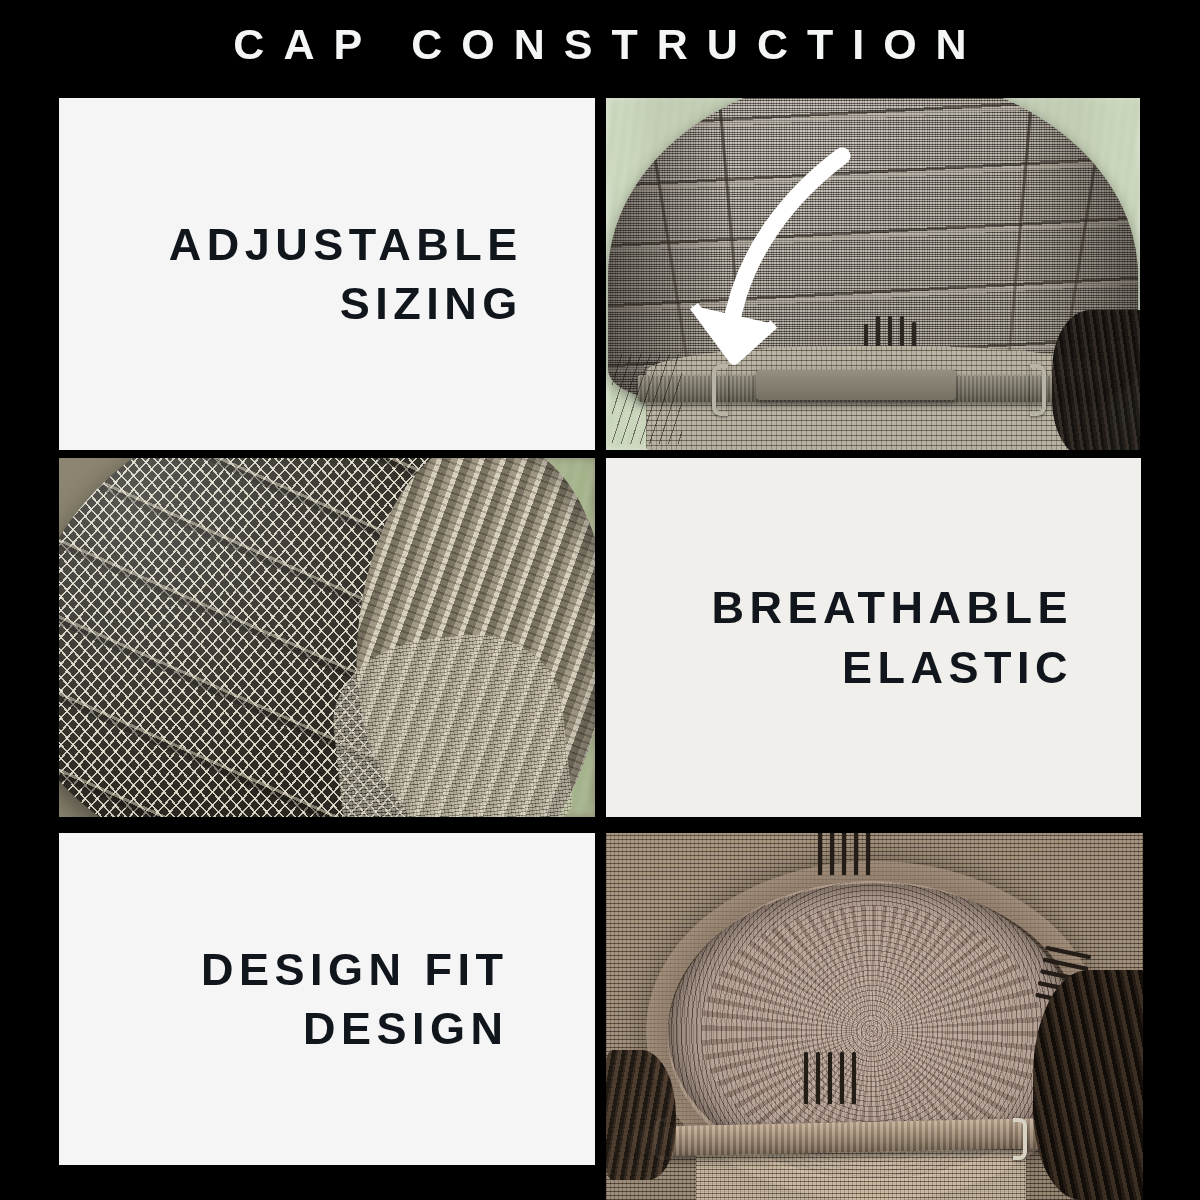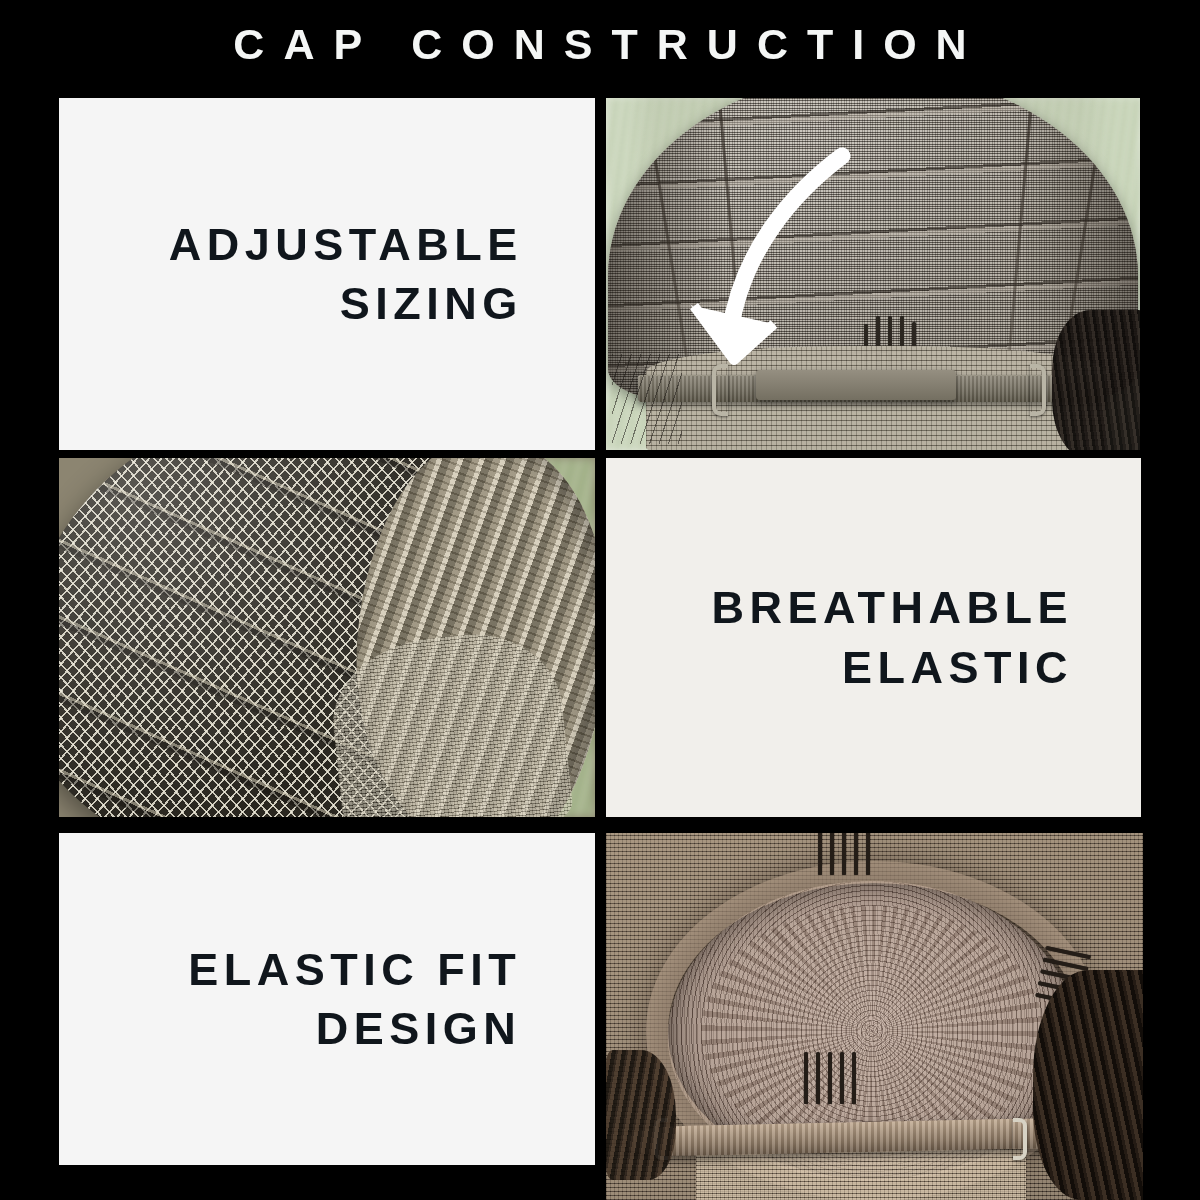--- a/index.html
+++ b/index.html
@@ -418,21 +418,21 @@
 
   <div class="panel text-panel" id="p-breathable">
     <div class="label">
       <span>BREATHABLE</span><br>
       <span>ELASTIC</span>
     </div>
   </div>
 
   <div class="panel text-panel" id="p-elastic">
     <div class="label">
-      <span>ELASTIC FIT</span><br>
+      <span>DESIGN FIT</span><br>
       <span>DESIGN</span>
     </div>
   </div>
 
   <div class="panel" id="p-capinside">
     <div class="inside-bg"></div>
     <div class="inside-outer-mesh"></div>
 
     <div class="inside-oval">
       <div class="lace"></div>

